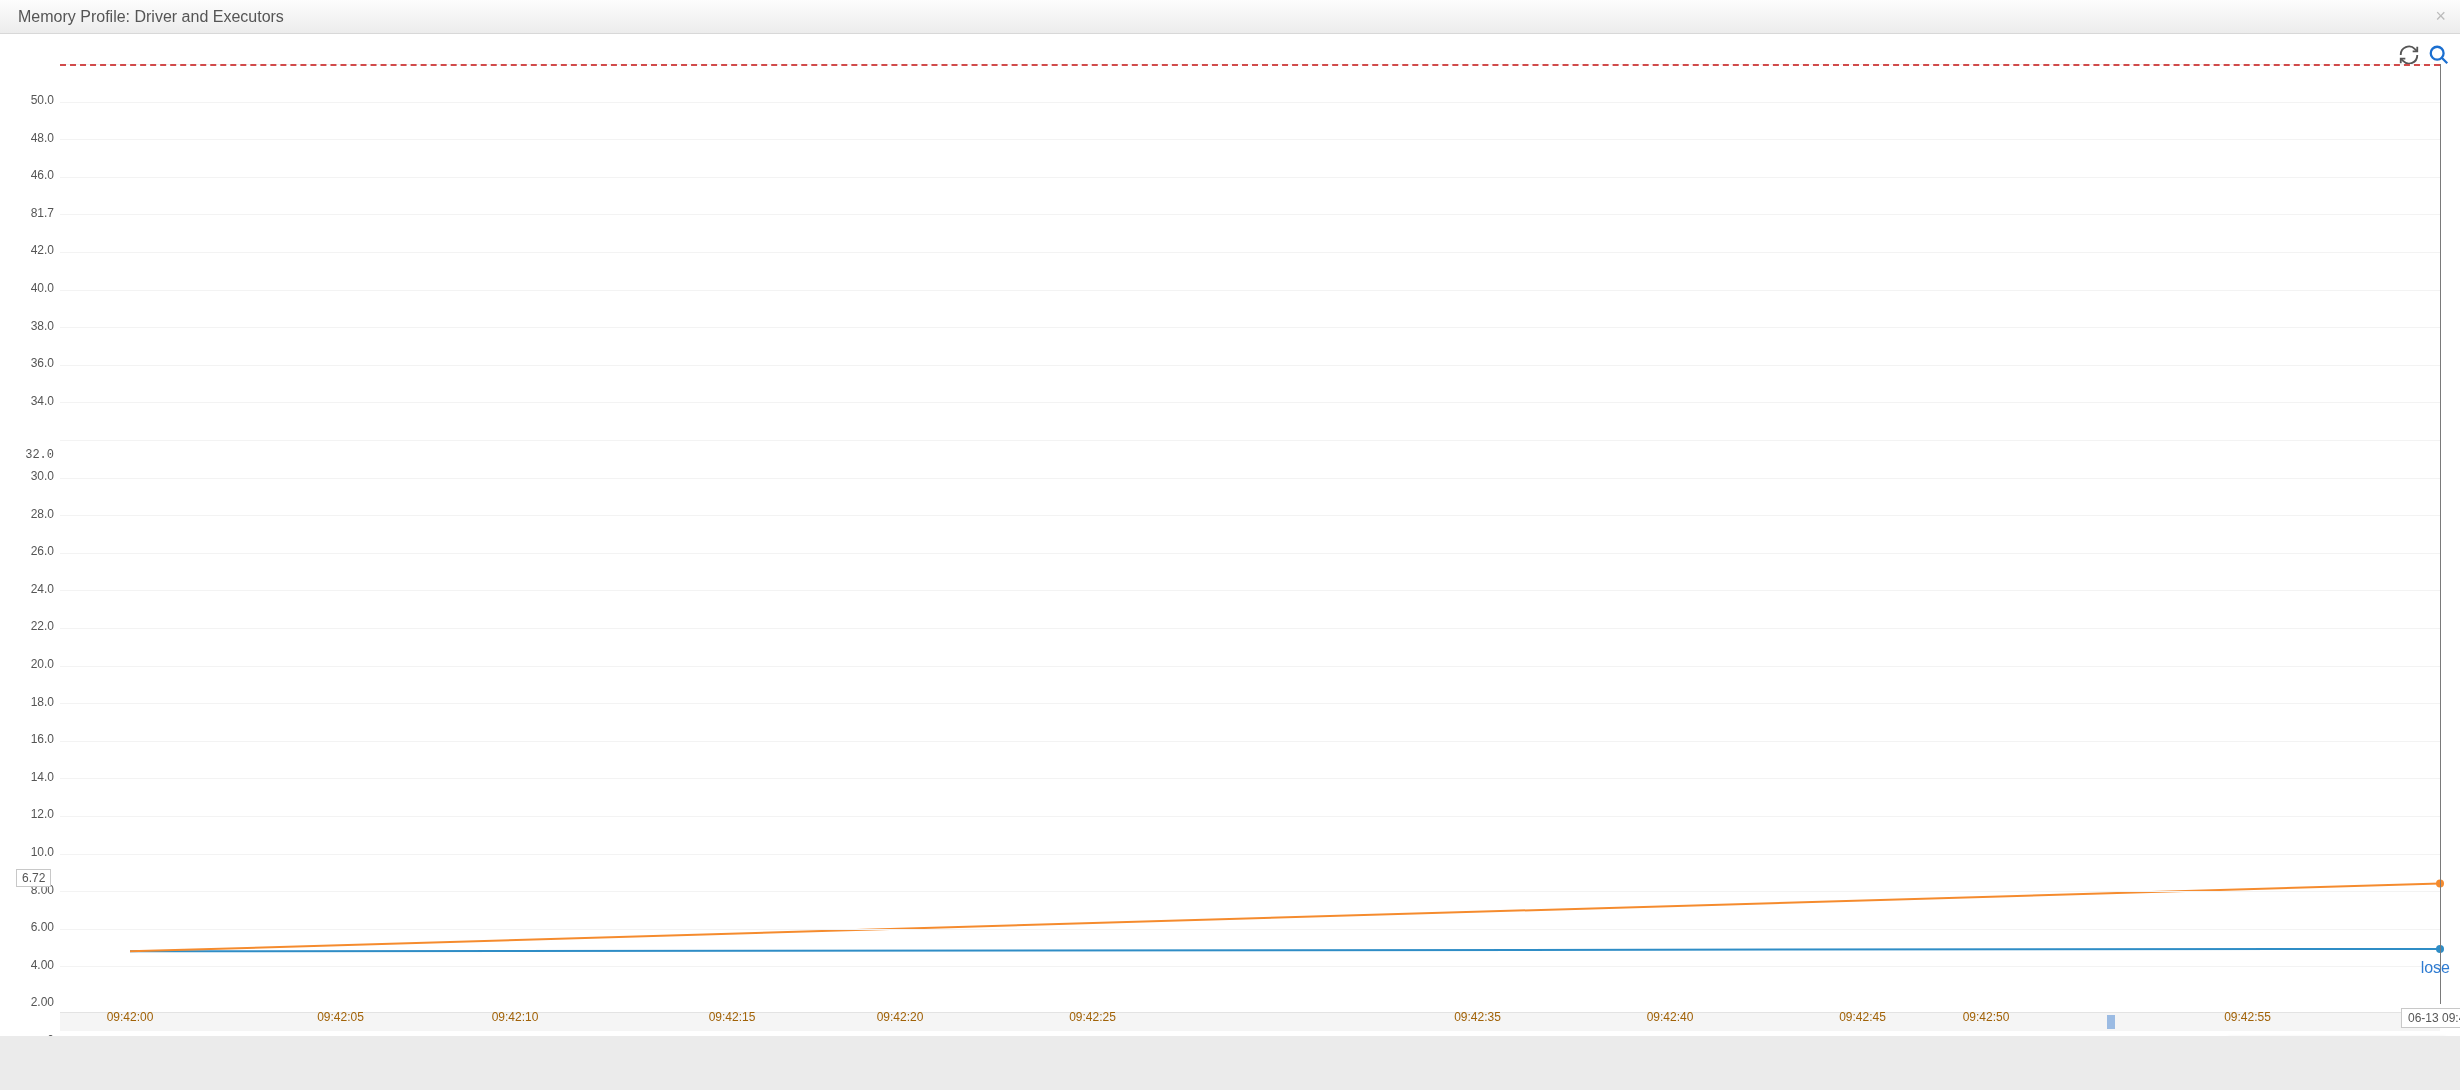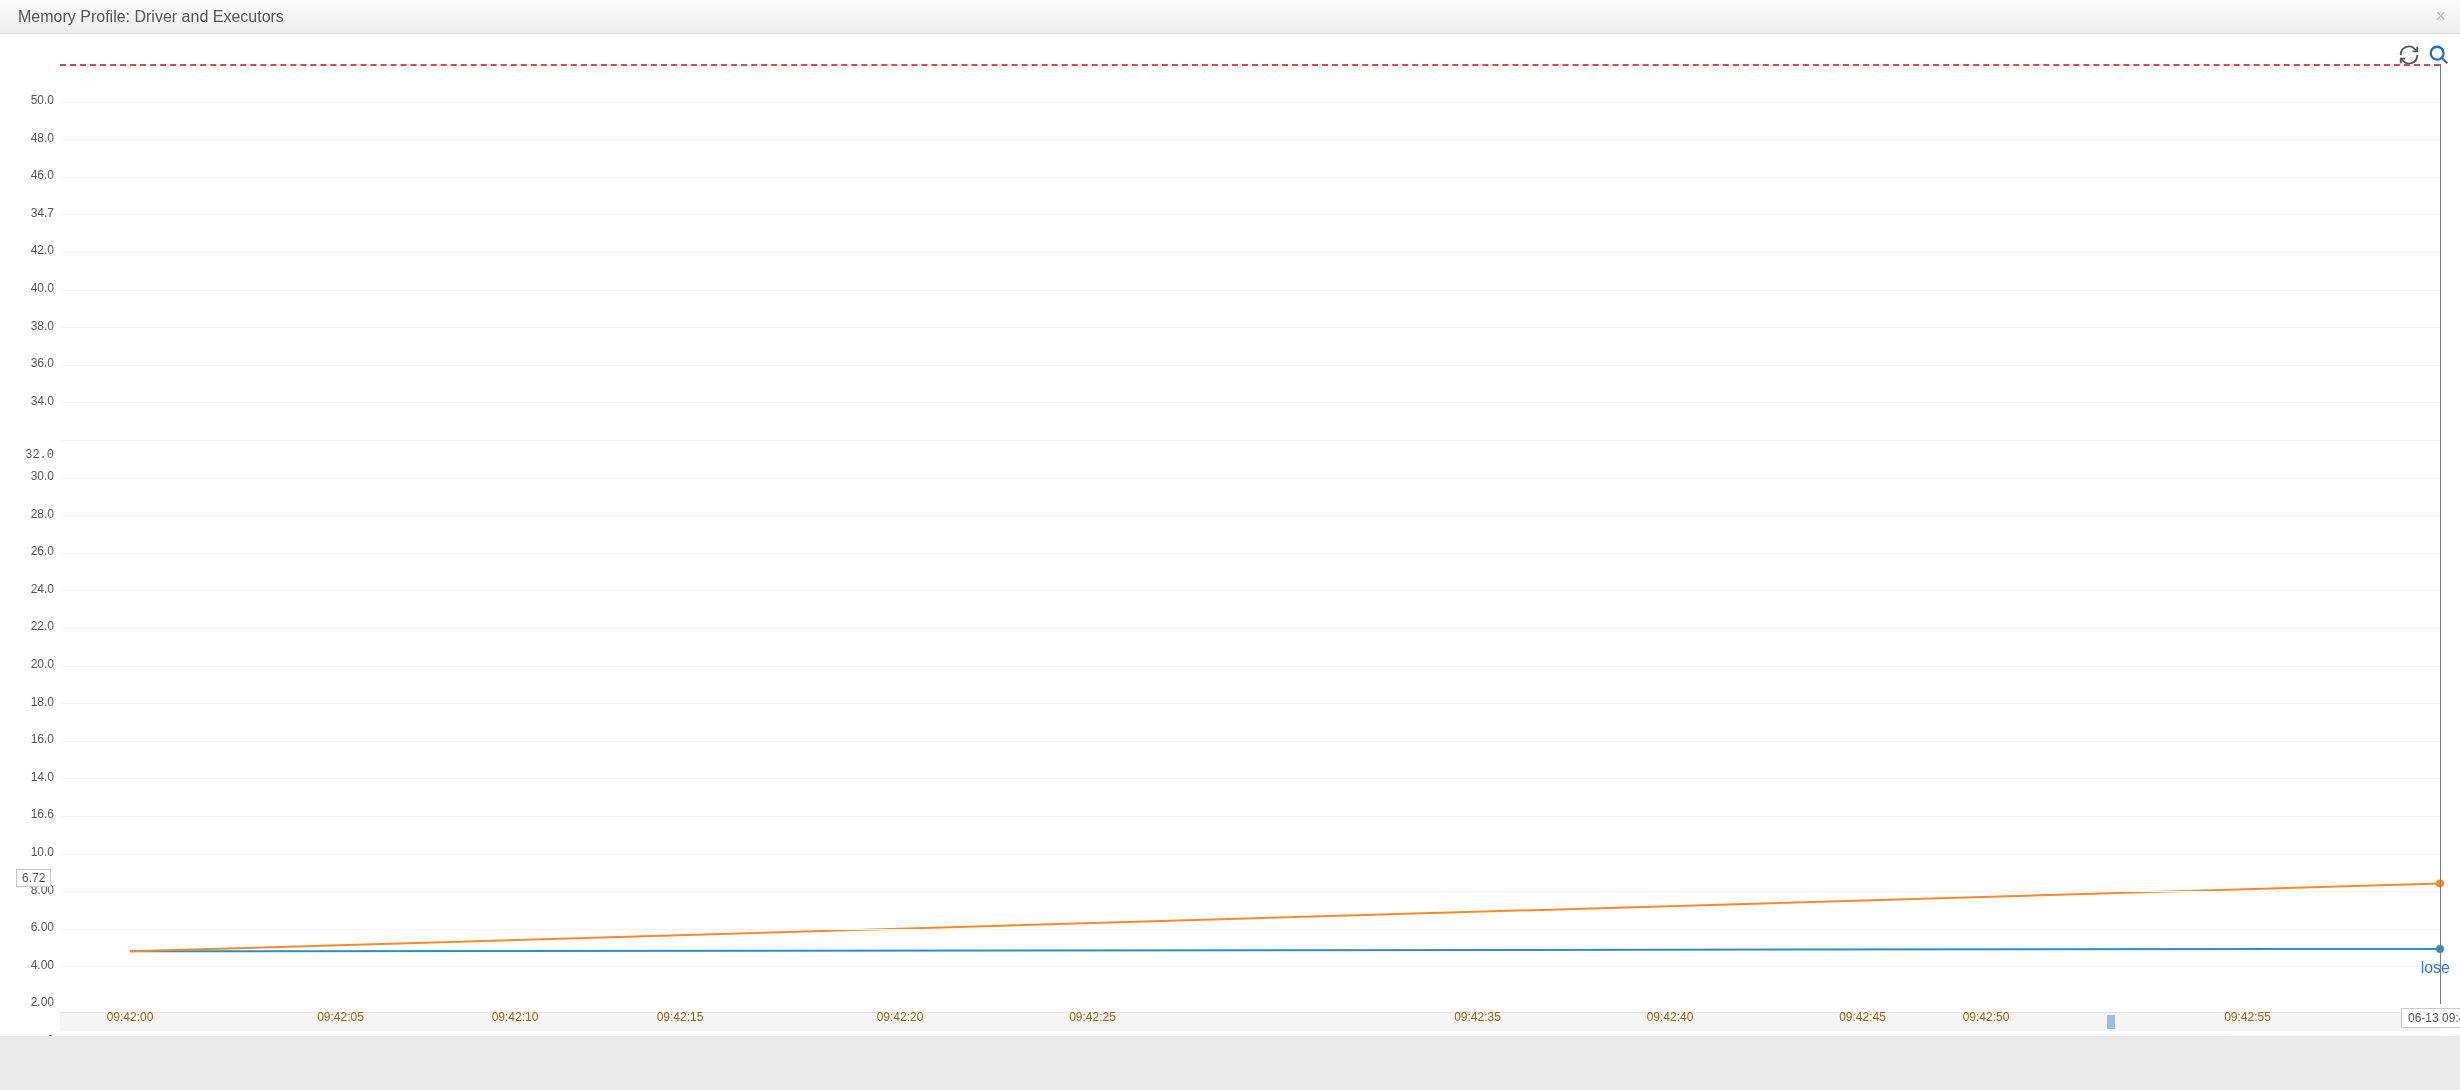--- a/index.html
+++ b/index.html
@@ -212,21 +212,21 @@
       <div class="y-tick" style="top: 902.4px;">2.00</div>
       <div class="grid-line" style="top: 864.8px;"></div>
       <div class="y-tick" style="top: 864.8px;">4.00</div>
       <div class="grid-line" style="top: 827.2px;"></div>
       <div class="y-tick" style="top: 827.2px;">6.00</div>
       <div class="grid-line" style="top: 789.6px;"></div>
       <div class="y-tick" style="top: 789.6px;">8.00</div>
       <div class="grid-line" style="top: 752px;"></div>
       <div class="y-tick" style="top: 752px;">10.0</div>
       <div class="grid-line" style="top: 714.4px;"></div>
-      <div class="y-tick" style="top: 714.4px;">16.6</div>
+      <div class="y-tick" style="top: 714.4px;">12.0</div>
       <div class="grid-line" style="top: 676.8px;"></div>
       <div class="y-tick" style="top: 676.8px;">14.0</div>
       <div class="grid-line" style="top: 639.2px;"></div>
       <div class="y-tick" style="top: 639.2px;">16.0</div>
       <div class="grid-line" style="top: 601.6px;"></div>
       <div class="y-tick" style="top: 601.6px;">18.0</div>
       <div class="grid-line" style="top: 564px;"></div>
       <div class="y-tick" style="top: 564px;">20.0</div>
       <div class="grid-line" style="top: 526.4px;"></div>
       <div class="y-tick" style="top: 526.4px;">22.0</div>
@@ -244,31 +244,31 @@
       <div class="y-tick" style="top: 300.8px;">34.0</div>
       <div class="grid-line" style="top: 263.2px;"></div>
       <div class="y-tick" style="top: 263.2px;">36.0</div>
       <div class="grid-line" style="top: 225.6px;"></div>
       <div class="y-tick" style="top: 225.6px;">38.0</div>
       <div class="grid-line" style="top: 188px;"></div>
       <div class="y-tick" style="top: 188px;">40.0</div>
       <div class="grid-line" style="top: 150.4px;"></div>
       <div class="y-tick" style="top: 150.4px;">42.0</div>
       <div class="grid-line" style="top: 112.8px;"></div>
-      <div class="y-tick" style="top: 112.8px;">34.7</div>
+      <div class="y-tick" style="top: 112.8px;">81.7</div>
       <div class="grid-line" style="top: 75.2px;"></div>
       <div class="y-tick" style="top: 75.2px;">46.0</div>
       <div class="grid-line" style="top: 37.6px;"></div>
       <div class="y-tick" style="top: 37.6px;">48.0</div>
       <div class="grid-line" style="top: 0px;"></div>
       <div class="y-tick" style="top: 0px;">50.0</div>
       <div class="x-tick" style="left: 70px;">09:42:00</div>
       <div class="x-tick" style="left: 262.5px; margin-left: 18px;">09:42:05</div>
       <div class="x-tick" style="left: 455px;">09:42:10</div>
-      <div class="x-tick" style="left: 620px;">09:42:15</div>
+      <div class="x-tick" style="left: 672px;">09:42:15</div>
       <div class="x-tick" style="left: 840px;">09:42:20</div>
       <div class="x-tick" style="left: 1032.5px;">09:42:25</div>
       <div class="x-tick" style="left: 1184px; margin-top: 41px;">09:42:30</div>
       <div class="x-tick" style="left: 1417.5px;">09:42:35</div>
       <div class="x-tick" style="left: 1610px;">09:42:40</div>
       <div class="x-tick" style="left: 1802.5px;">09:42:45</div>
       <div class="x-tick" style="left: 1926px;">09:42:50</div>
       <div class="x-tick" style="left: 2187.5px;">09:42:55</div>
       <div class="x-last-tick" style="left: 2380px;">06-13 09:43</div>
       <div class="threshold-line" style="top: 0px;"></div>

